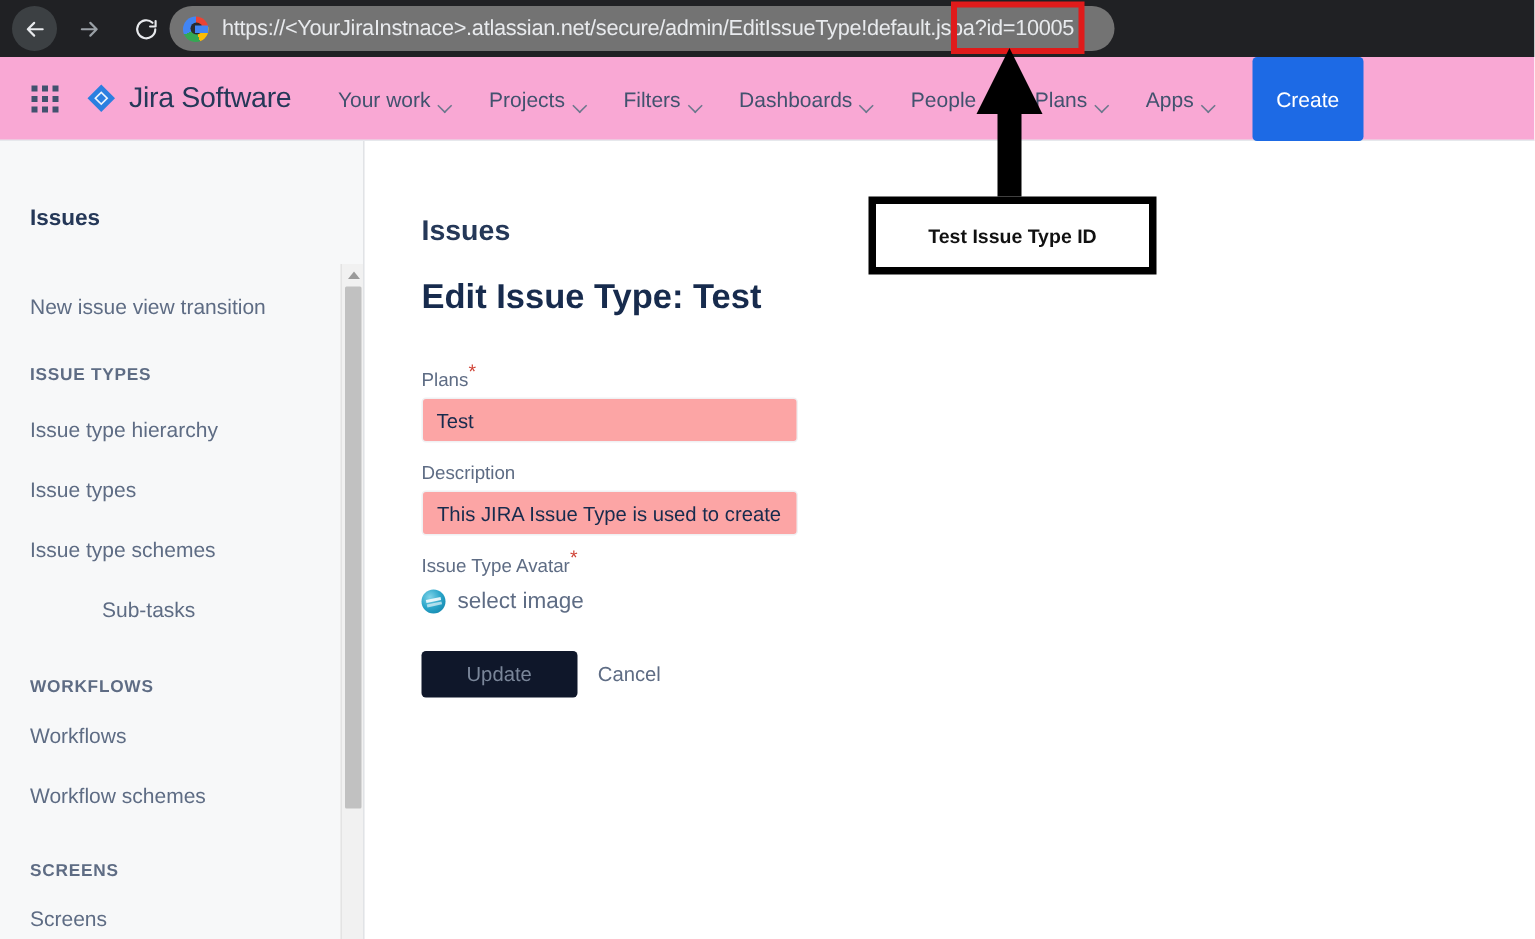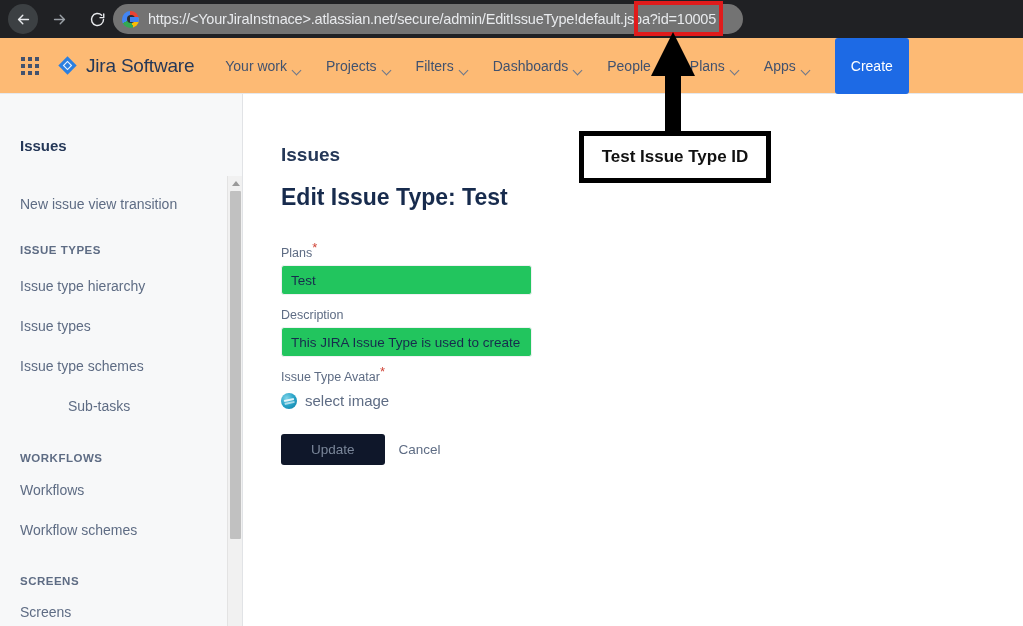--- a/index.html
+++ b/index.html
@@ -59,21 +59,21 @@
     position: absolute; left: 634px; top: 1px;
     width: 89px; height: 35px;
     border: 4px solid #e01b1b;
     pointer-events: none;
   }
 
   
   .jira-nav {
     position: absolute; top: 38px; left: 0;
     width: 1023px; height: 56px;
-    background: #fdba74;
+    background: #f9a8d4;
     border-bottom: 1px solid #e6e8ec;
     display: flex; align-items: center;
   }
   .apps-grid {
     margin-left: 20px; width: 20px; height: 20px;
     display: grid; grid-template-columns: repeat(3, 4px);
     grid-template-rows: repeat(3, 4px); gap: 3px;
     align-content: center; justify-content: center;
     flex: none;
   }
@@ -168,21 +168,21 @@
   .page-title {
     position: absolute; left: 37px; top: 90px;
     font-size: 23px; color: #172b4d; font-weight: bold;
   }
   .field-label {
     font-size: 12.5px; color: #5e6c84;
   }
   .req { color: #d04437; font-size: 13px; vertical-align: super; line-height: 0; }
   .field-input {
     width: 251px; height: 30px;
-    background: #22c55e; border: 1px solid #f0f1f3; border-radius: 3px;
+    background: #fca5a5; border: 1px solid #f0f1f3; border-radius: 3px;
     font-size: 13.5px; color: #172b4d;
     padding: 0 9px; font-family: inherit; outline: none;
   }
   .f-name { position: absolute; left: 37px; top: 152px; }
   .f-name .field-label { display: block; margin-bottom: 5px; }
   .f-desc { position: absolute; left: 37px; top: 214px; }
   .f-desc .field-label { display: block; margin-bottom: 5px; }
   .f-avatar { position: absolute; left: 37px; top: 276px; }
   .f-avatar .field-label { display: block; margin-bottom: 8px; }
   .avatar-row { display: flex; align-items: center; }
@@ -215,21 +215,21 @@
     position: absolute; left: 650px; top: 32px;
     width: 46px; height: 110px; pointer-events: none;
   }
   .callout {
     position: absolute; left: 579px; top: 131px;
     width: 192px; height: 52px;
     background: #ffffff; border: 5px solid #000000;
     display: flex; align-items: center; justify-content: center;
   }
   .callout-text {
-    font-size: 17px; font-weight: bold; color: #111111; white-space: nowrap;
+    font-size: 13px; font-weight: bold; color: #111111; white-space: nowrap;
   }
 </style>
 </head>
 <body>
 
 <div id="app">
 
   <div class="browser-bar">
     <div class="nav-btn back">
       <span>

